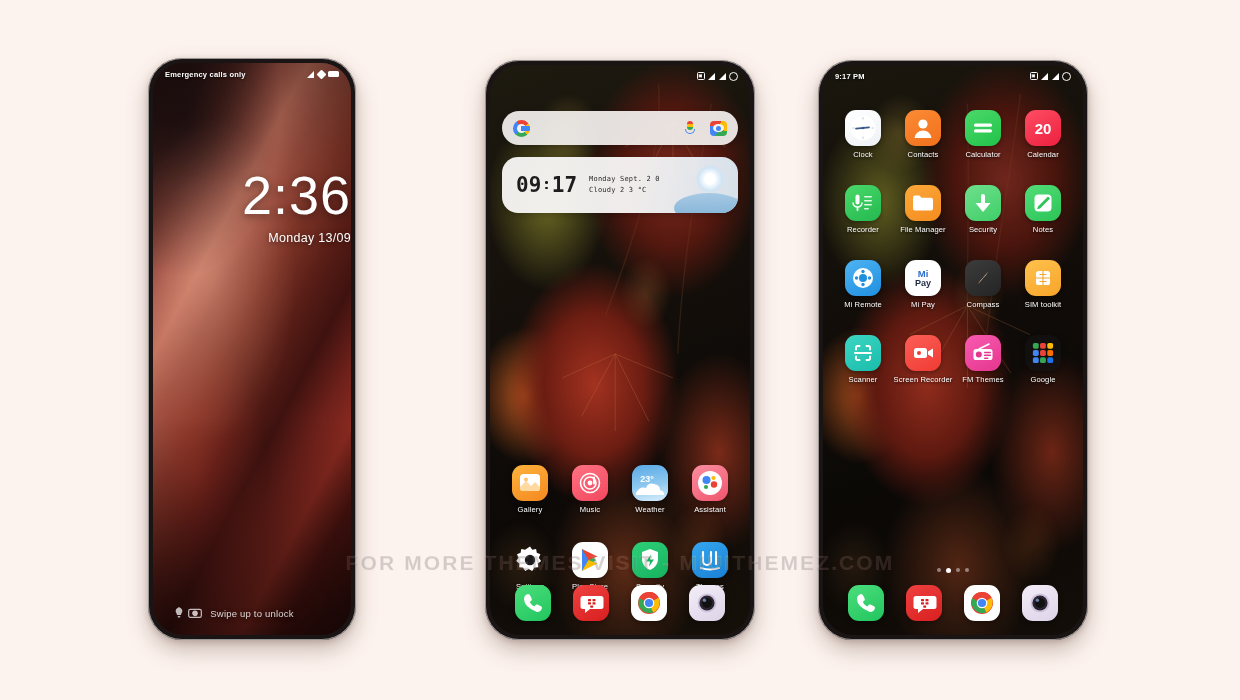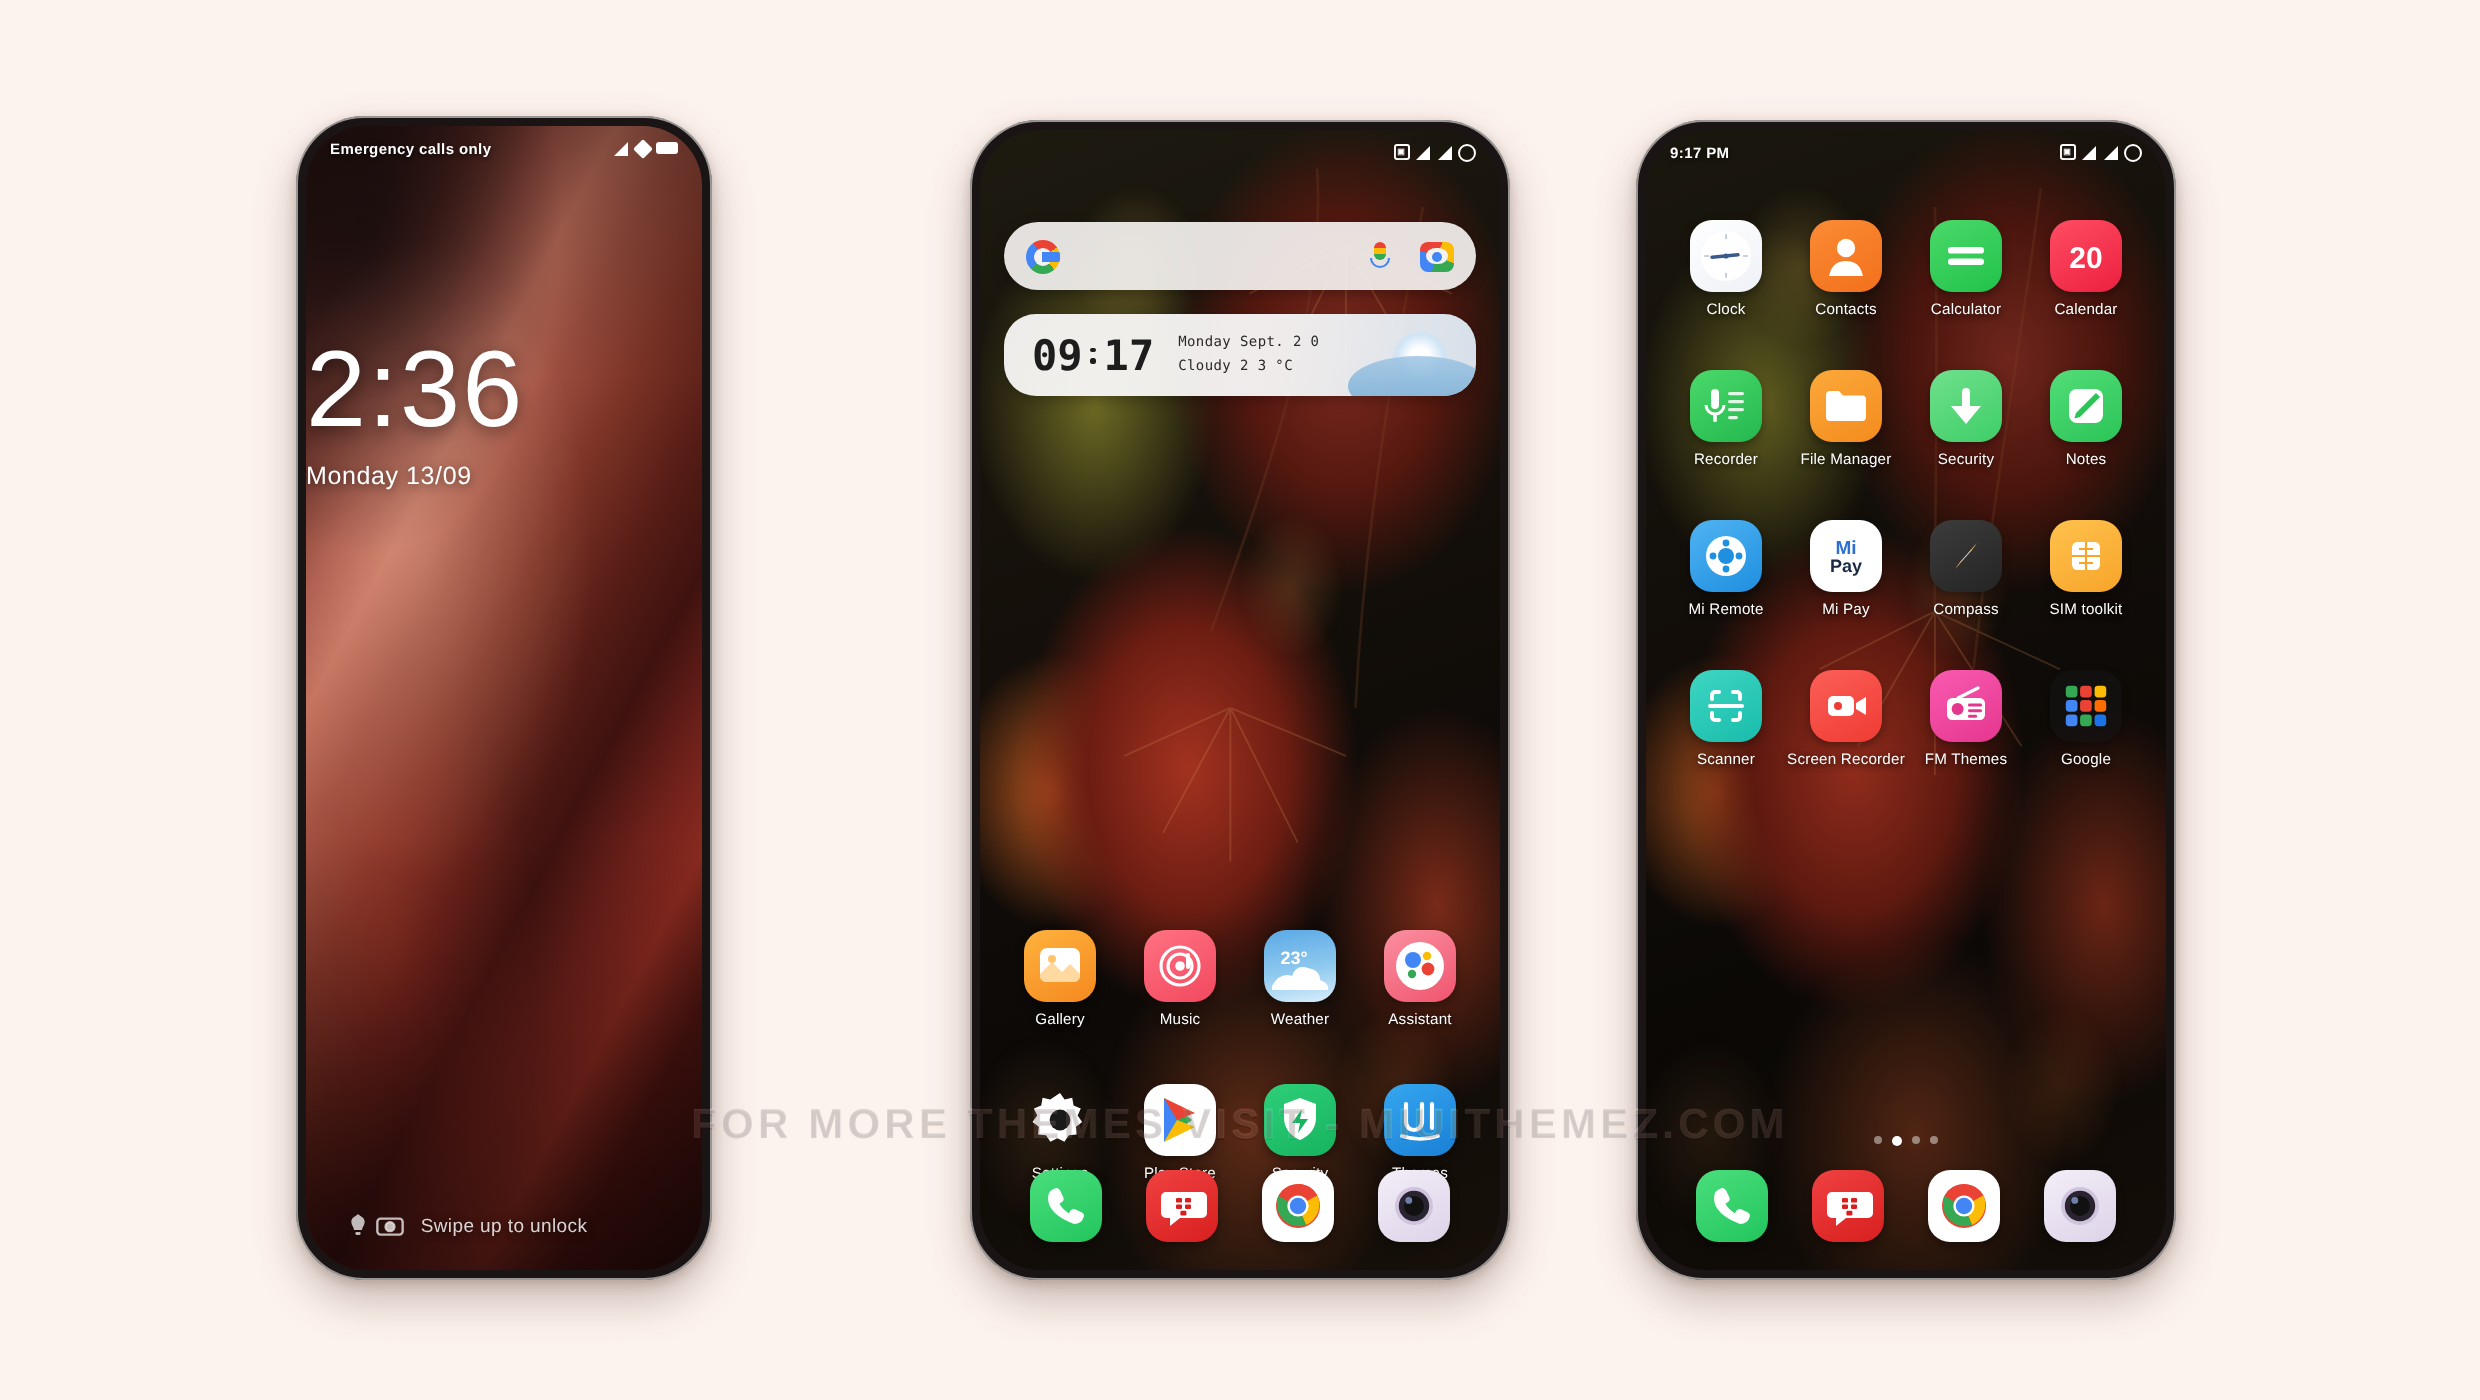--- a/index.html
+++ b/index.html
@@ -97,21 +97,21 @@
   .ic-wifi{ width:7px;height:7px;background:#fff; transform:rotate(45deg) ; border-radius:1px;}
   .ic-batt{ width:11px;height:6.5px;background:#fff;border-radius:1.5px; }
   .ic-box{ width:8px;height:8px;border:1.2px solid #fff;border-radius:1.5px;
            display:flex;align-items:center;justify-content:center;
            font-size:4px;line-height:1;}
   .ic-round{ width:9px;height:9px;border:1.2px solid #fff;border-radius:50%;
              font-size:4px;display:flex;align-items:center;justify-content:center;}
 
   
   .lock-clock{
-    position:absolute; left:0; right:0; top:105px; text-align:left; z-index:5;
+    position:absolute; left:0; right:0; top:105px; text-align:right; z-index:5;
     color:#fff;
   }
   .lock-time{
     font-size:54px; font-weight:300; letter-spacing:1px; line-height:1;
     text-shadow:0 2px 8px rgba(0,0,0,.45);
     font-family:"Liberation Sans", sans-serif;
   }
   .lock-date{
     margin-top:9px; font-size:12.5px; font-weight:400; letter-spacing:.3px;
     text-shadow:0 1px 5px rgba(0,0,0,.5);
@@ -148,21 +148,21 @@
          background:linear-gradient(180deg,#ea4335 0 33%,#fbbc05 33% 66%,#34a853 66% 100%);}
   .mic i{position:absolute;left:2px;top:9px;width:10px;height:5px;
          border:1.5px solid #4285f4;border-top:0;border-radius:0 0 6px 6px;}
   .camicon{ width:17px;height:15px;border-radius:4px;position:relative;
             background:conic-gradient(from 200deg,#4285f4 0 25%,#ea4335 25% 50%,#fbbc05 50% 75%,#34a853 75% 100%);}
   .camicon::after{content:"";position:absolute;inset:3.2px;border-radius:50%;background:#f4f2f0;}
   .camicon::before{content:"";position:absolute;left:6px;top:5px;width:5px;height:5px;border-radius:50%;background:#4285f4;z-index:2;}
 
   
   .clockwidget{
-    position:absolute; left:12px; right:12px; top:92px; height:41px; z-index:5;
+    position:absolute; left:12px; right:12px; top:92px; height:56px; z-index:5;
     background:linear-gradient(100deg, rgba(248,247,246,.95) 55%, rgba(222,235,246,.95) 100%);
     border-radius:16px; display:flex; align-items:center; padding:0 14px;
     box-shadow:0 2px 7px rgba(0,0,0,.26); overflow:hidden;
   }
   .cw-sun{ position:absolute; right:14px; top:8px; width:28px;height:28px;border-radius:50%;
            background:radial-gradient(circle,#ffffff 25%, #cfe4f5 60%, rgba(207,228,245,0) 72%); }
   .cw-cloud{ position:absolute; right:-6px; bottom:-10px; width:70px;height:30px;border-radius:50%;
              background:linear-gradient(180deg,#9dc4e3,#6ba6d0); opacity:.85;}
   .cw-time{ font-family:"DejaVu Sans Mono", monospace; font-size:21px; font-weight:700;
             color:#1d1d1d; letter-spacing:0px; display:flex; align-items:center; gap:2px; z-index:2;}

